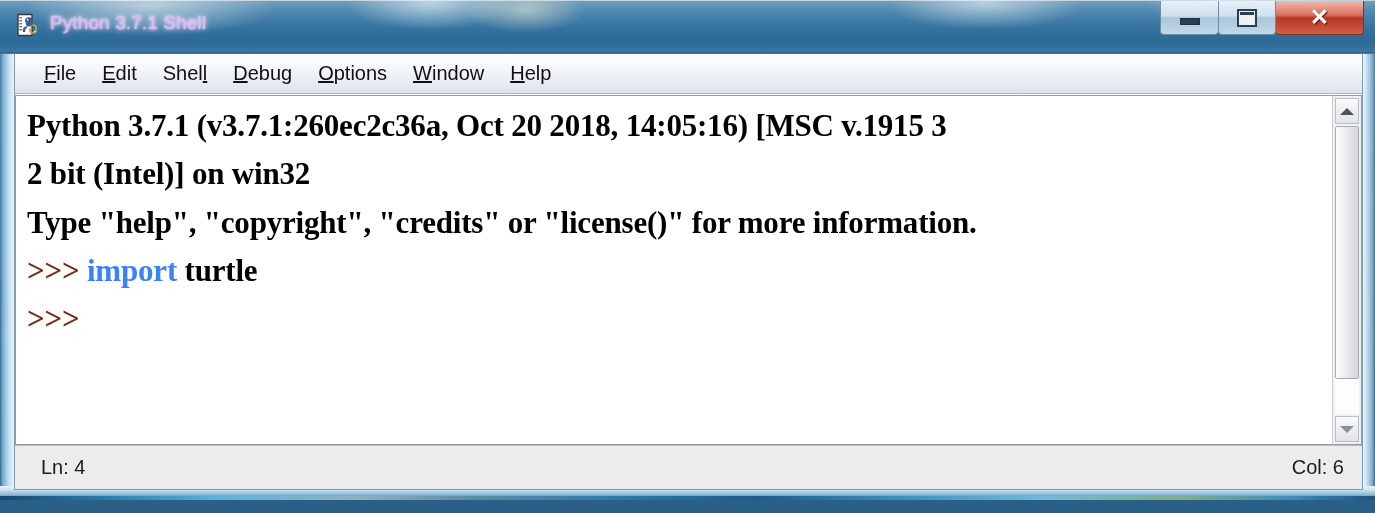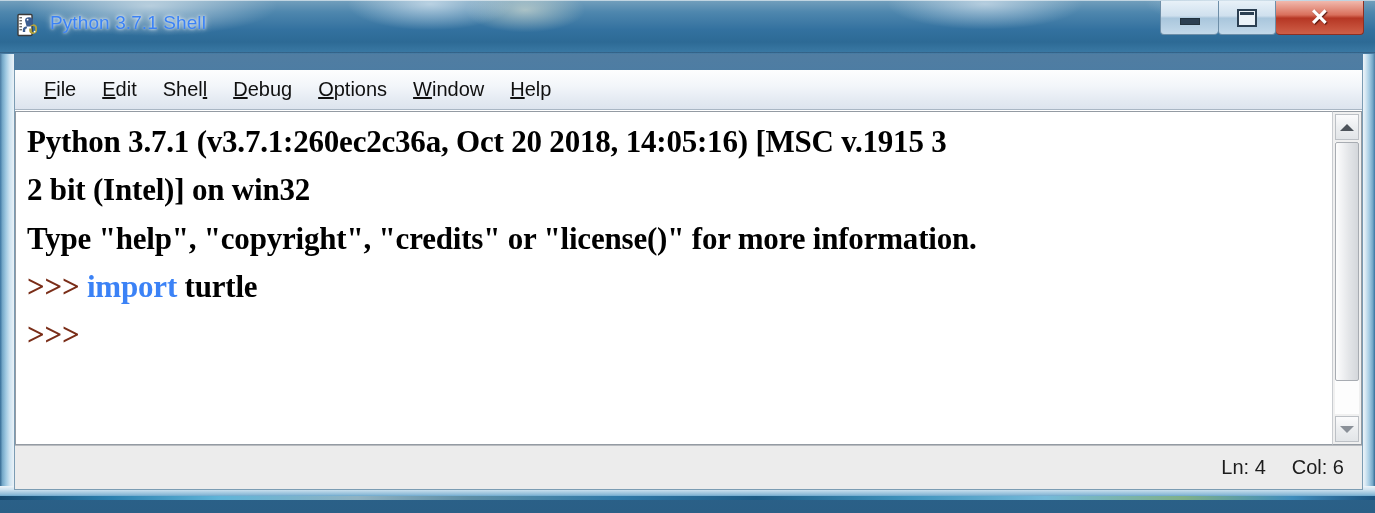--- a/index.html
+++ b/index.html
@@ -110,21 +110,21 @@
 
   .win-icon {
     position: absolute;
     left: 16px; top: 13px;
     width: 26px; height: 26px;
   }
   .win-title {
     position: absolute;
     left: 50px; top: 12px;
     font-size: 19px;
-    color: #3b82f6;
+    color: #f0abfc;
     letter-spacing: .1px;
     text-shadow: 0 0 3px rgba(255,255,255,.95), 0 0 6px rgba(255,255,255,.8);
     white-space: nowrap;
   }
 
   
   .caption-buttons {
     position: absolute;
     right: 11px; top: 1px;
     display: flex;
@@ -186,21 +186,20 @@
     left: 14px;
     top: 54px;
     right: 12px;
     bottom: 10px;
     background: #f0f0f0;
     border: 1px solid #7b9cb3;
     border-top: none;
     box-sizing: border-box;
     display: flex;
     flex-direction: column;
-    margin-top: 16px;
   }
 
   
   .menubar {
     height: 40px;
     flex: 0 0 40px;
     background: linear-gradient(180deg, #fdfefe 0%, #f3f6fa 40%, #e4eaf2 78%, #dde4ee 100%);
     border-bottom: 1px solid #a9b6c4;
     display: flex;
     align-items: center;
@@ -292,21 +291,21 @@
     box-sizing: border-box;
   }
 
   
   .statusbar {
     flex: 0 0 44px;
     background: #ececec;
     border-top: 1px solid #b9bcc0;
     display: flex;
     align-items: center;
-    justify-content: flex-end;
+    justify-content: space-between;
     padding-right: 18px;
     box-sizing: border-box;
   }
   .status-cell {
     font-size: 20px;
     color: #1c1c1c;
     margin-left: 26px;
     font-family: "Liberation Sans", sans-serif;
     white-space: nowrap;
   }

